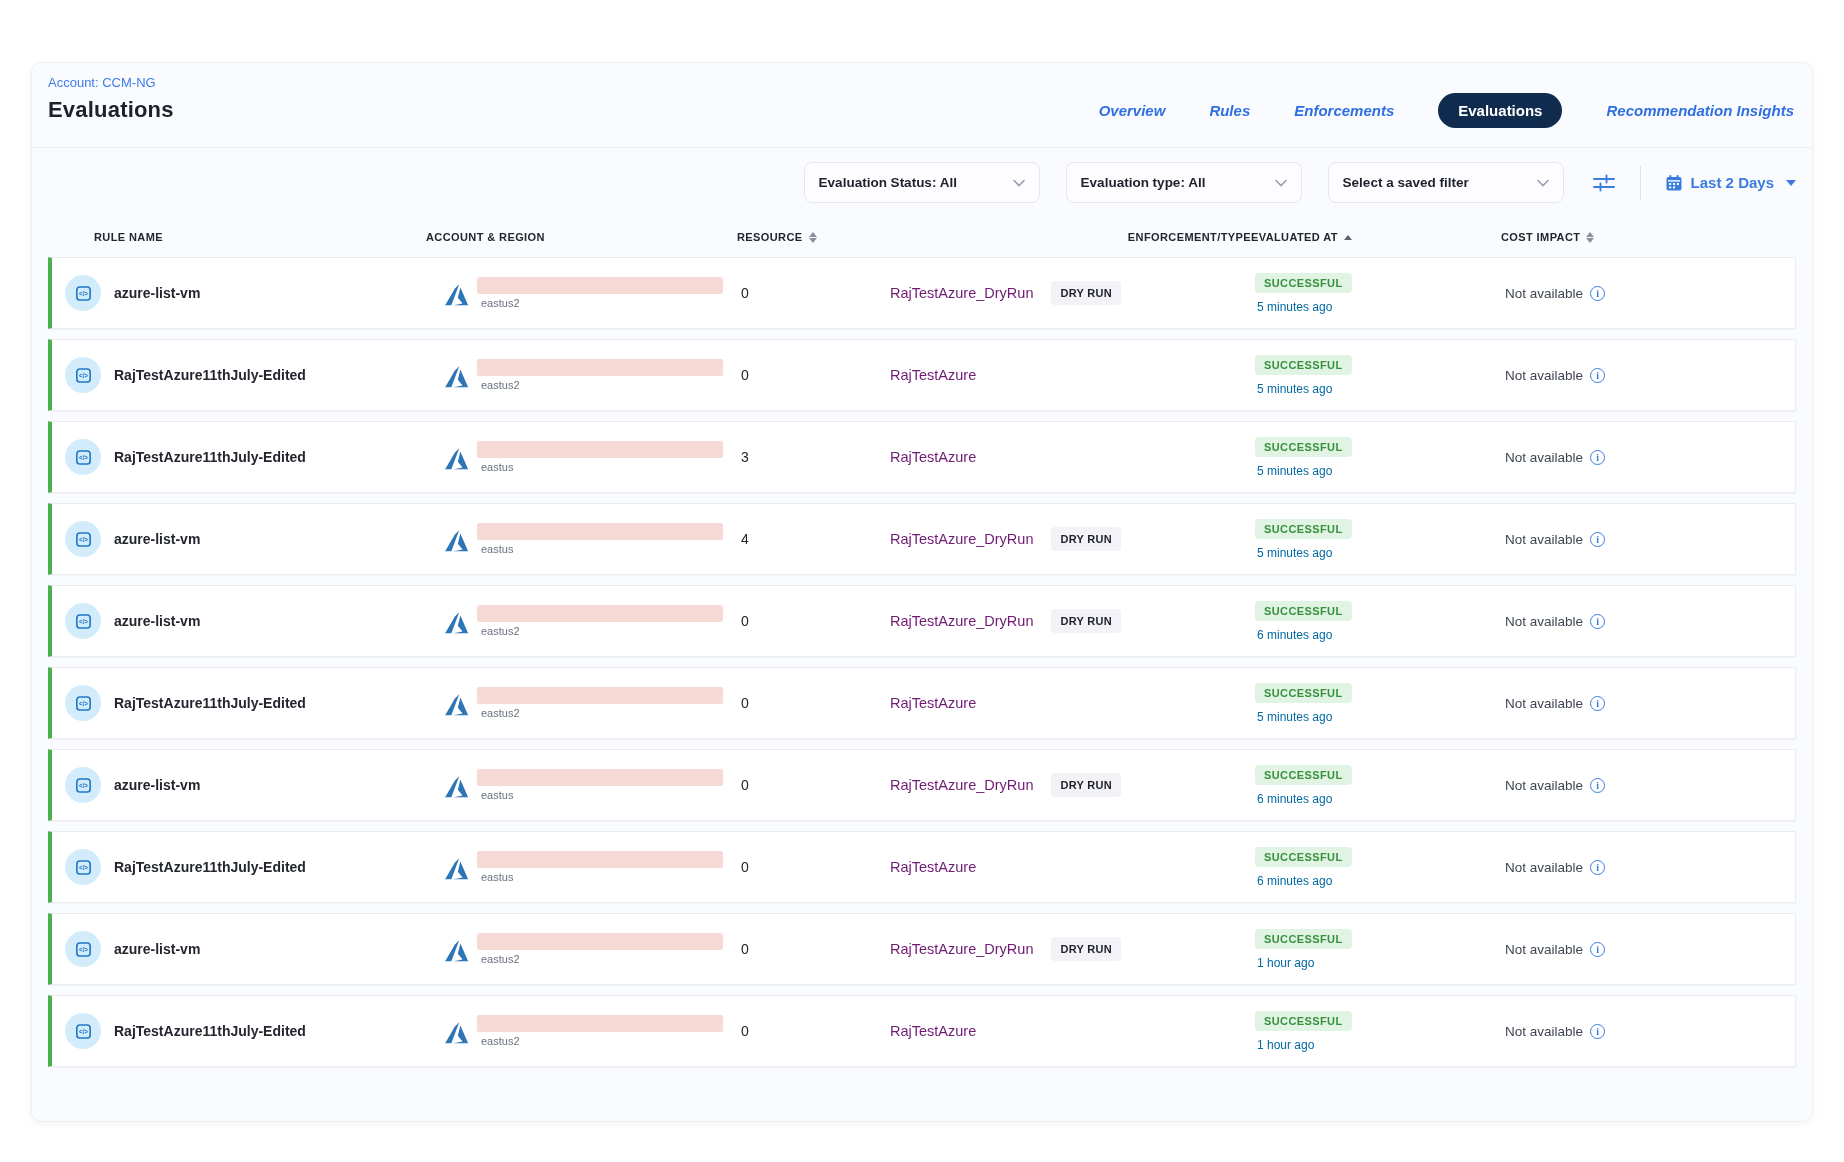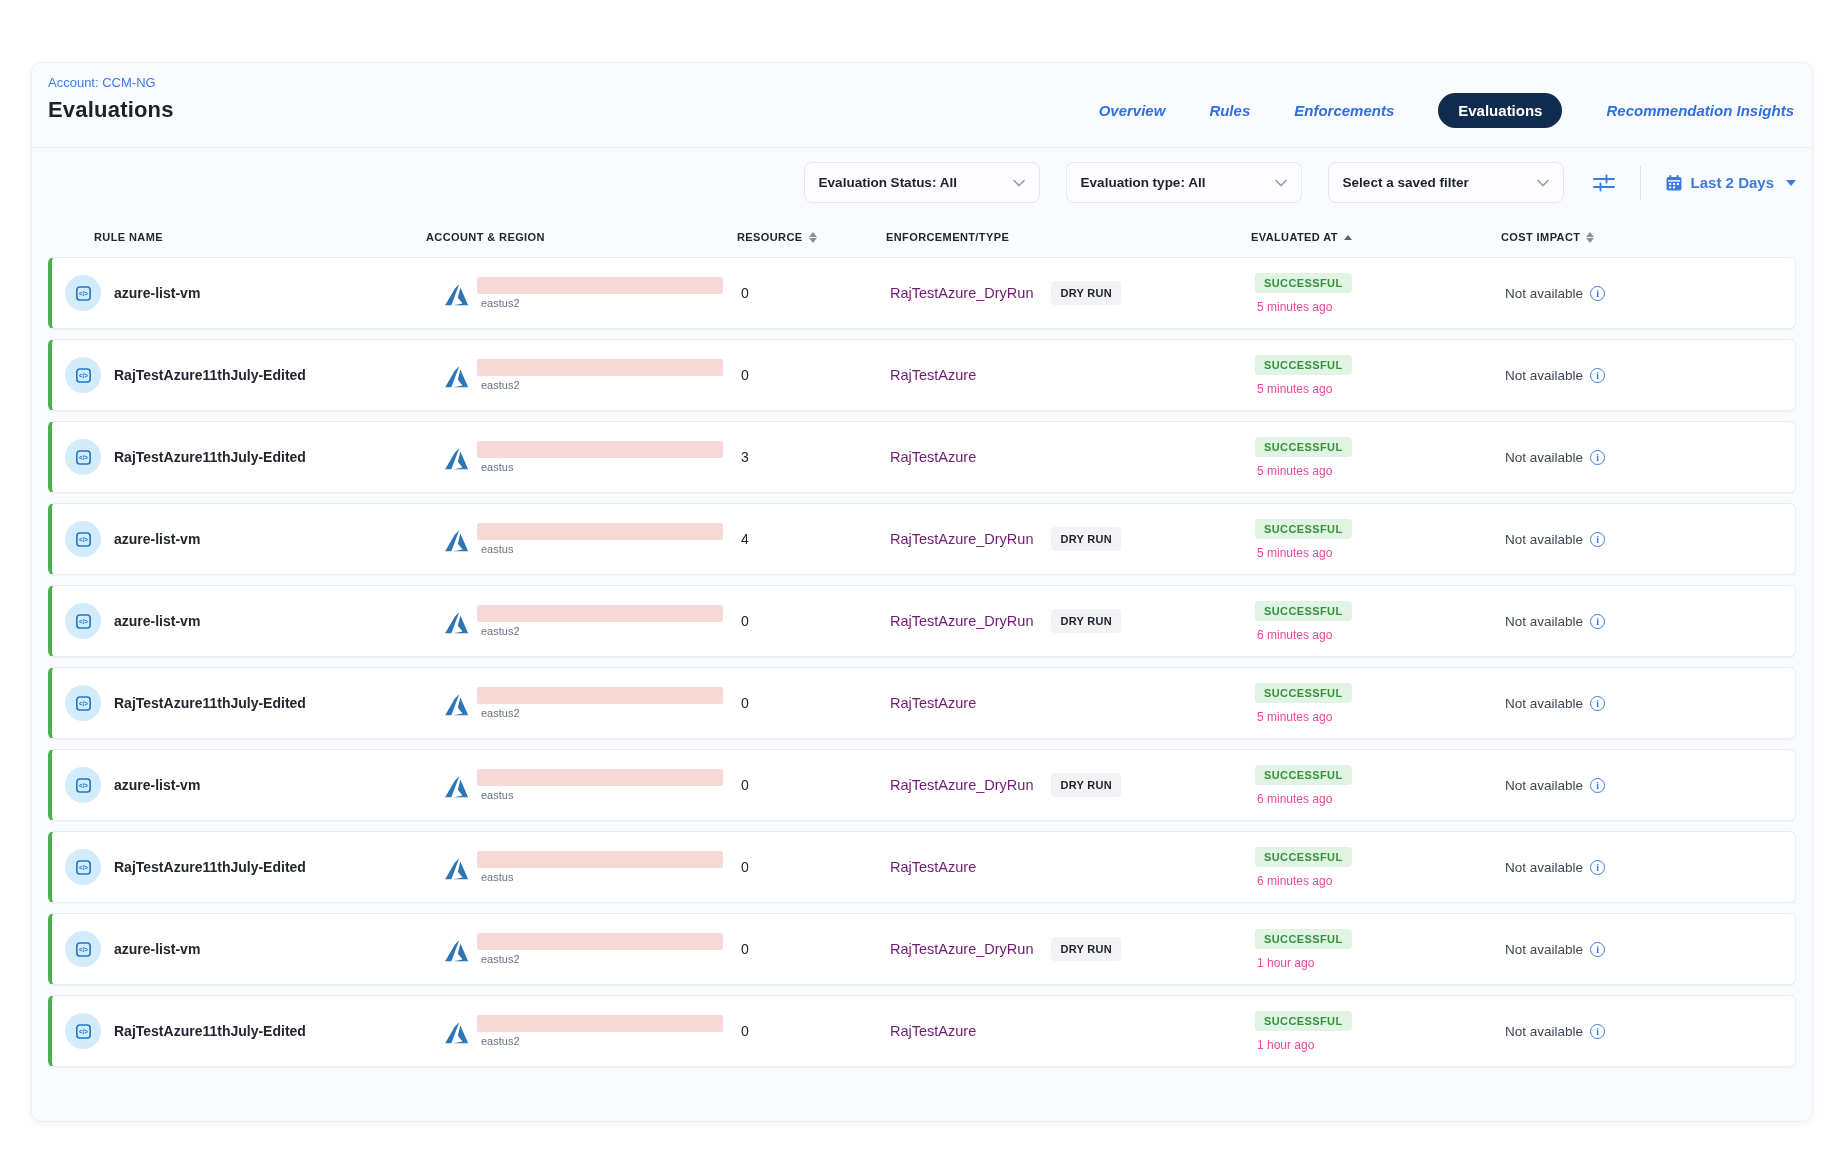--- a/index.html
+++ b/index.html
@@ -37,45 +37,45 @@
   .caret-down { width:0; height:0; border-left:5.5px solid transparent;
                 border-right:5.5px solid transparent; border-top:6.5px solid #3b7ddd; margin-left:4px; }
 
   
   .grid { display:grid; grid-template-columns:378px 295px 135px 395px 250px 1fr; align-items:center; }
   .thead { padding:12px 16px 14px; }
   .th { font-size:11px; font-weight:700; color:#23262e; letter-spacing:.4px;
         display:flex; align-items:center; gap:6px; }
   .th.c1 { padding-left:46px; }
   .th.c3 { padding-left:16px; }
-  .th.c4 { padding-left:30px; }
+  .th.c4 { padding-left:30px;justify-content:flex-end; }
   .sort-icon { display:flex; flex-direction:column; gap:1px; cursor:pointer; }
 
   .rows { padding:0 16px; }
   .row { height:72px; background:#ffffff; border:1px solid #e9ecf3; border-left:4px solid #4caf50;
-         border-radius:6px; margin-bottom:10px; box-shadow:0 1px 2px rgba(25,35,60,.04); }
+         border-radius:1px; margin-bottom:10px; box-shadow:0 1px 2px rgba(25,35,60,.04); }
   .cell-rule { display:flex; align-items:center; gap:13px; padding-left:13px; }
   .rule-icon-circle { width:36px; height:36px; border-radius:50%; background:#d3ecfc;
                       display:flex; align-items:center; justify-content:center; flex:0 0 auto; }
   .rule-name { font-size:14px; font-weight:600; color:#23262e; }
 
   .cell-account { display:flex; align-items:flex-end; gap:7px; padding-left:13px; }
   .redacted-bar { width:246px; height:17px; background:#f7d9d6; border-radius:2px; }
   .region { font-size:11px; color:#6a7180; margin-top:3px; padding-left:4px; }
 
   .cell-resource { font-size:14px; color:#23262e; padding-left:16px; }
 
   .cell-enforcement { display:flex; align-items:center; gap:18px; padding-left:30px; }
   .enf-link { color:#701a75; font-size:14.5px; font-weight:500; cursor:pointer;text-align:right; }
   .dry-badge { background:#f2f2f7; color:#1d212b; font-size:11px; font-weight:700;
                letter-spacing:.3px; padding:6px 9px; border-radius:4px; white-space:nowrap; }
 
   .status-badge { display:inline-block; background:#e1f4e3; color:#38913f; font-size:11px;
                   font-weight:700; letter-spacing:.4px; padding:4px 9px; border-radius:4px; }
-  .eval-time { font-size:12px; color:#ec4899; margin-top:7px; padding-left:2px; }
+  .eval-time { font-size:12px; color:#0369a1; margin-top:7px; padding-left:2px; }
 
   .cell-cost { display:flex; align-items:center; gap:7px; font-size:13.5px; color:#3f4651; }
   .info-icon { width:15px; height:15px; border:1.3px solid #3b7ddd; border-radius:50%;
                color:#3b7ddd; font-size:10px; font-weight:700; display:flex; align-items:center;
                justify-content:center; cursor:pointer; font-family:"Liberation Serif", serif; }
 </style>
 </head>
 <body>
 
 <div class="panel">

